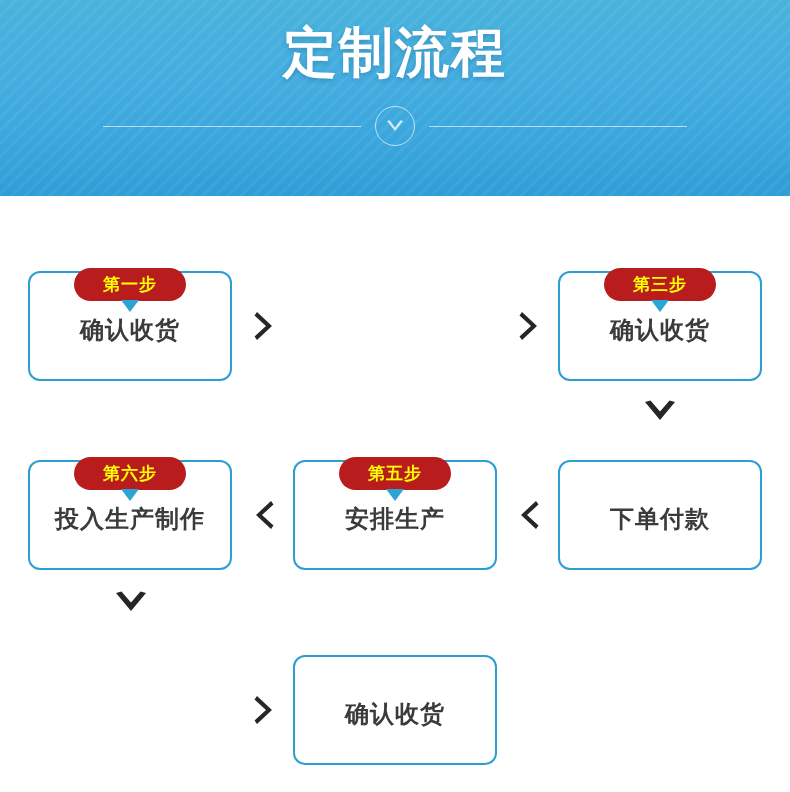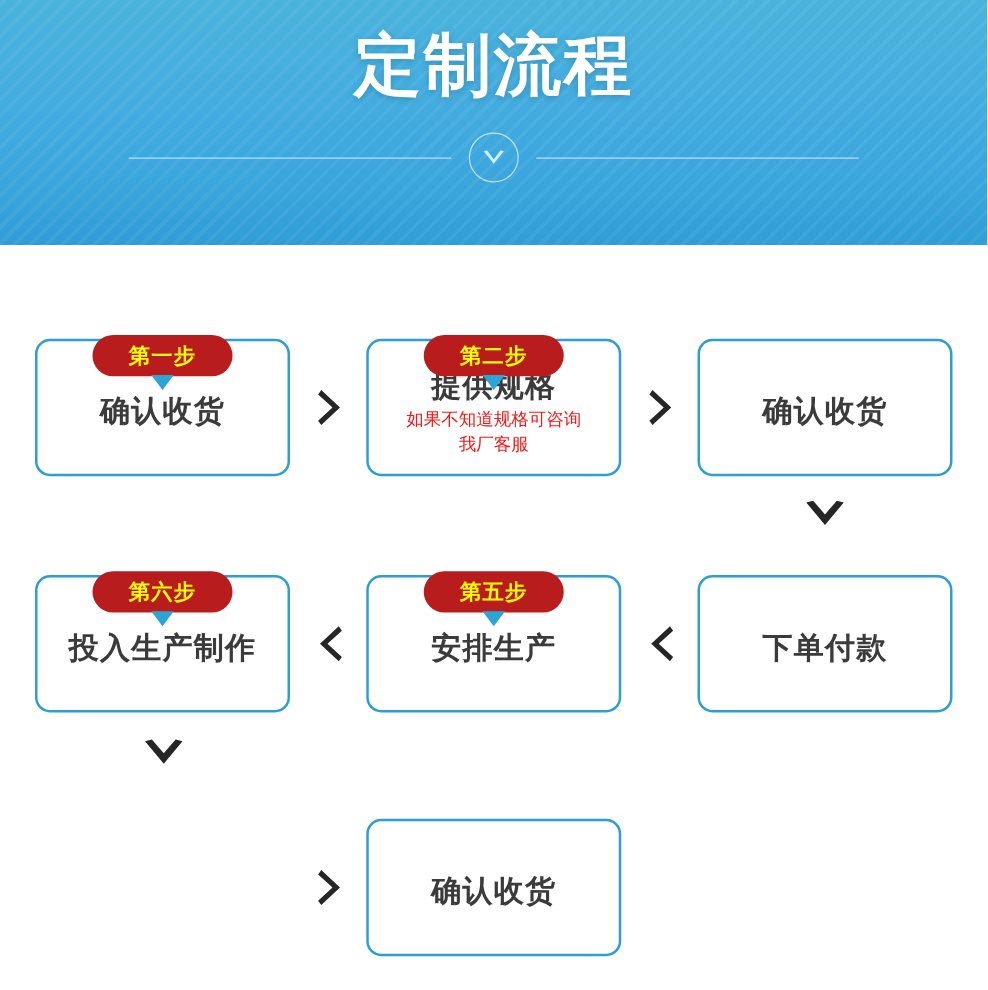--- a/index.html
+++ b/index.html
@@ -188,30 +188,23 @@
 
 <div id="flow">
 
   <div class="step-card" style="left:28px;  top:75px;">
     <div class="step-badge">第一步</div>
     <div class="step-body">
       <div class="step-title">确认收货</div>
     </div>
   </div>
 
-  <div class="step-card" style="left:293px; top:75px;">
-    <div class="step-badge">第二步</div>
-    <div class="step-body">
-      <div class="step-title">提供规格</div>
-      <div class="step-note">如果不知道规格可咨询</div>
-      <div class="step-note">我厂客服</div>
-    </div>
-  </div>
 
   <div class="step-card" style="left:558px; top:75px;">
+    <div class="step-badge">第三步</div>
     <div class="step-body">
       <div class="step-title">确认收货</div>
     </div>
   </div>
 
   <div class="step-card" style="left:293px; top:264px;">
     <div class="step-badge">第五步</div>
     <div class="step-body">
       <div class="step-title">安排生产</div>
     </div>

